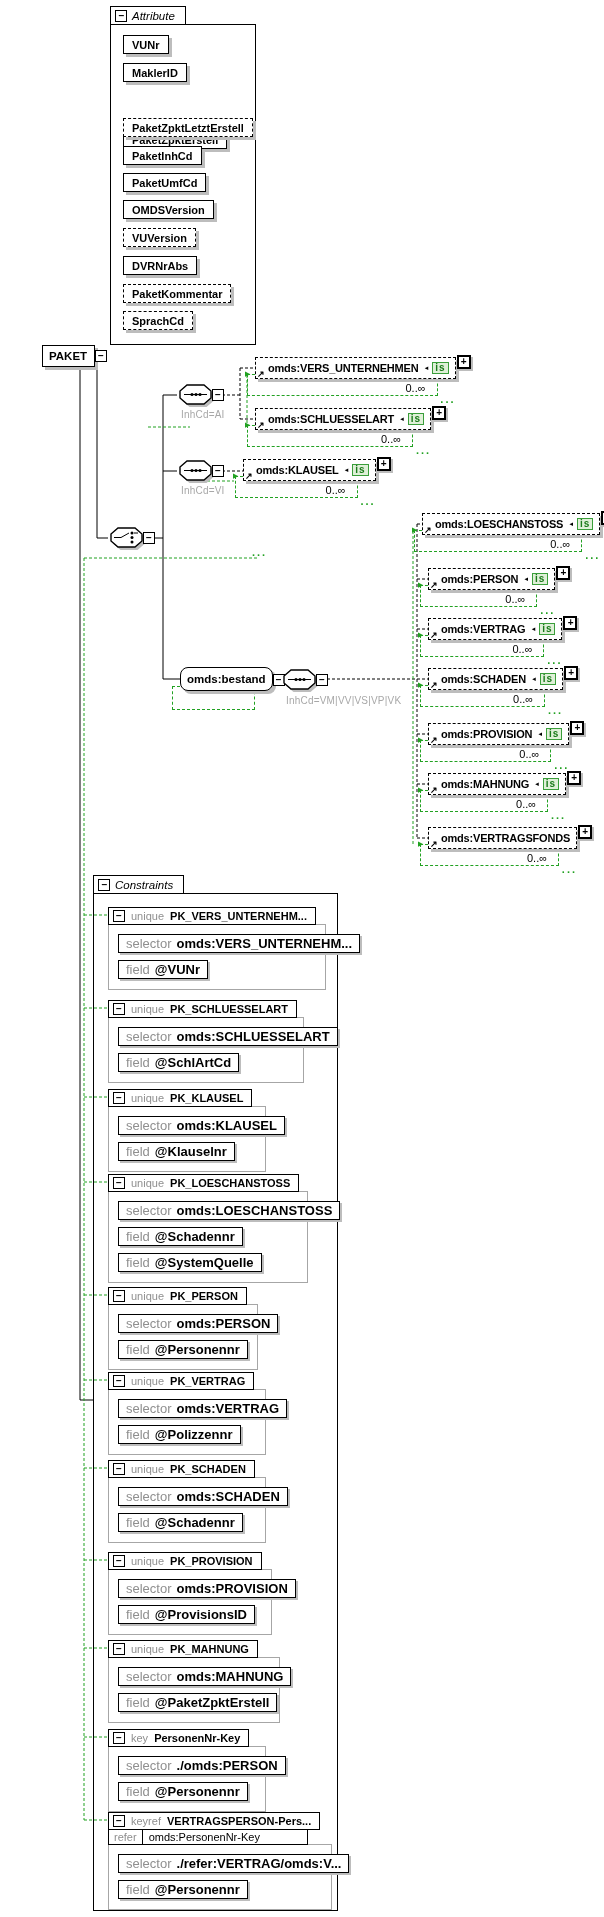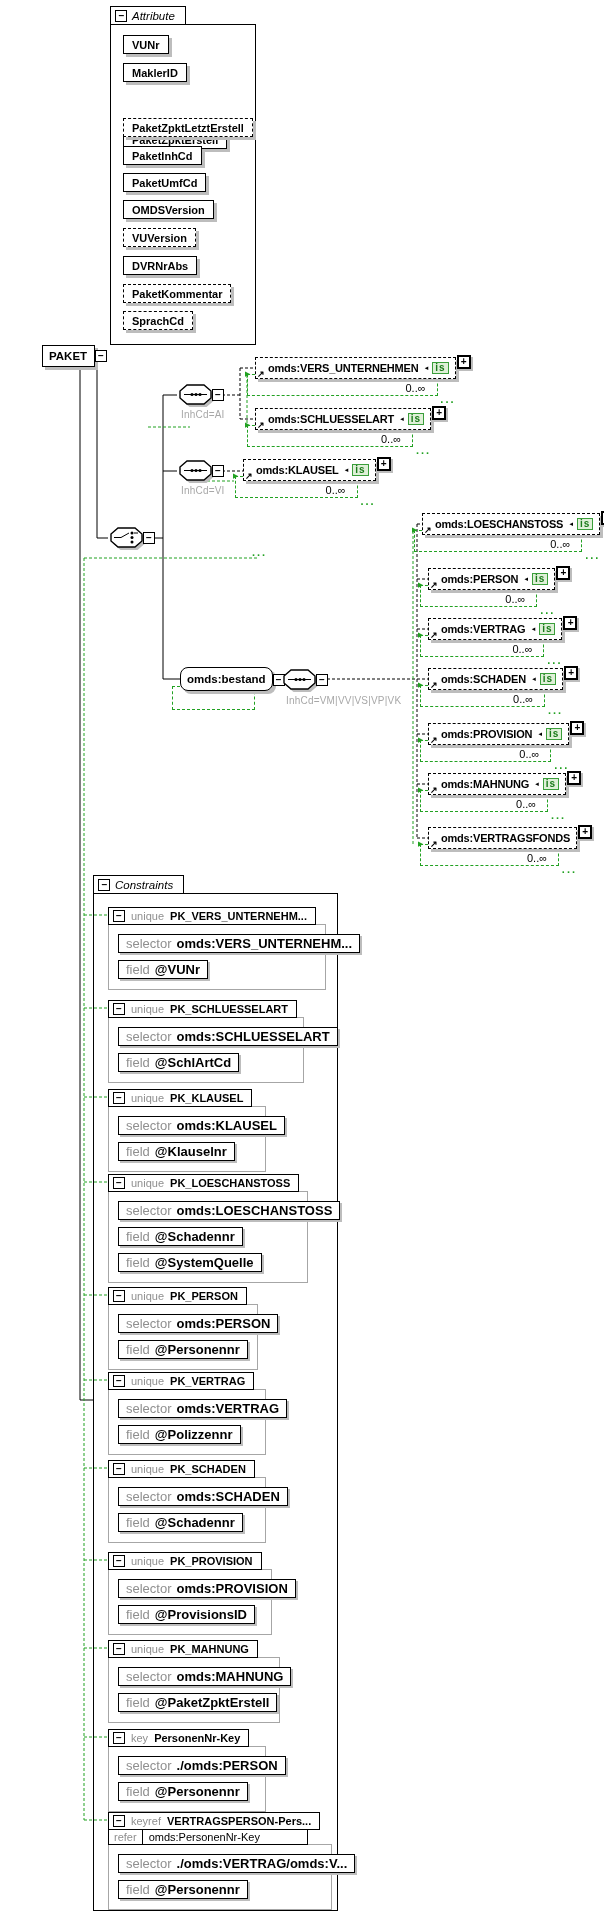--- a/index.html
+++ b/index.html
@@ -578,21 +578,21 @@
       <span class="kw">keyref</span>
       <span class="cname">VERTRAGSPERSON-Pers...</span>
     </div>
     <div class="crefer">
       <span class="kw">refer</span>
       <span class="val">omds:PersonenNr-Key</span>
     </div>
     <div class="cbody" style="width:224px;">
       <div class="crow">
         <span class="kw">selector</span>
-        <b>./omds:VERTRAG/omds:V...</b>
+        <b>./refer:VERTRAG/omds:V...</b>
       </div>
       <div class="crow">
         <span class="kw">field</span>
         <b>@Personennr</b>
       </div>
     </div>
   </div>
 
 </div>
 

